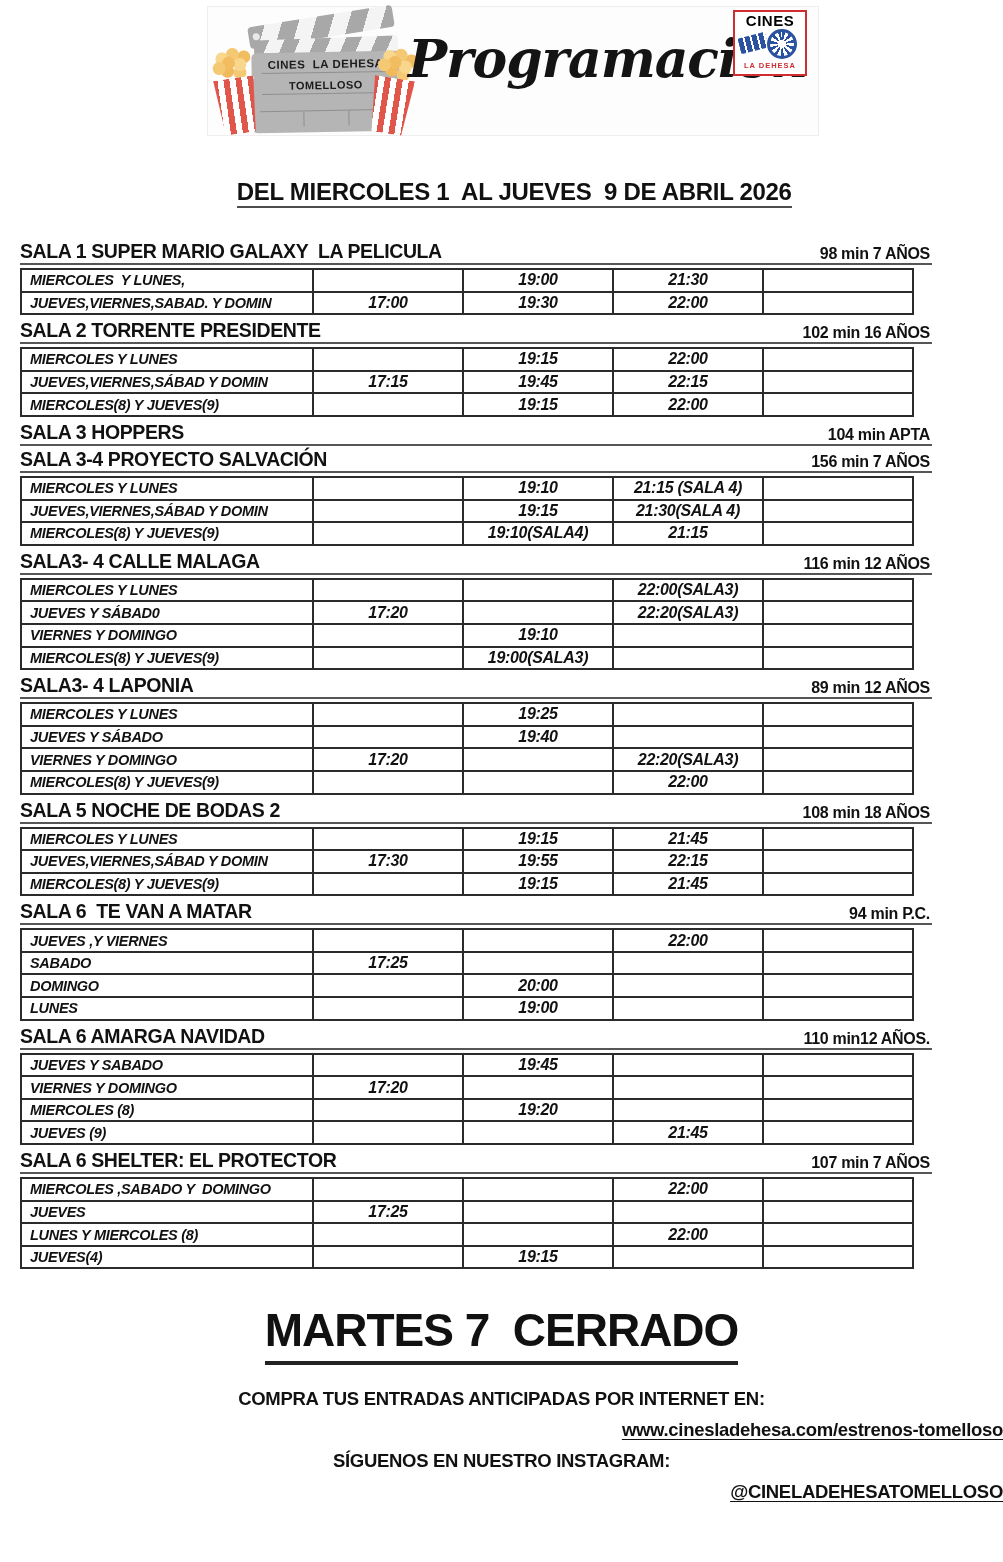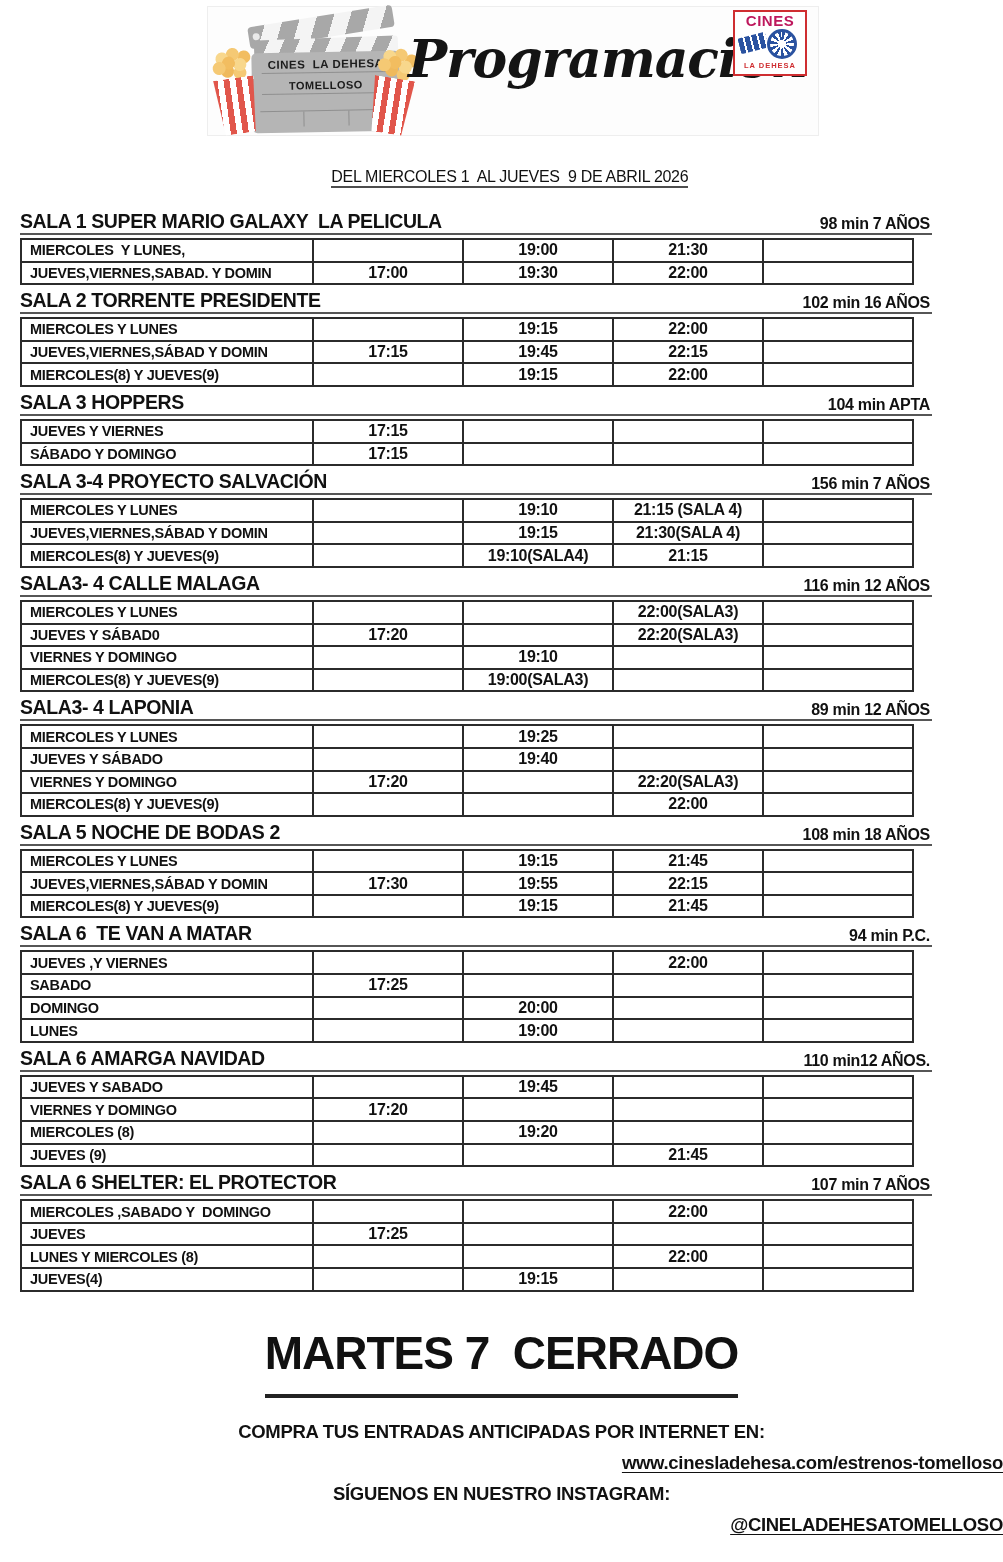--- a/index.html
+++ b/index.html
@@ -64,63 +64,63 @@
   .script-title {
     position:absolute; left:408px; top:28px; width:330px;
     font-family:"DejaVu Serif", serif; font-style:italic; font-weight:bold;
     font-size:52px; color:#141414; text-align:center; letter-spacing:-1px;
   }
   
   .corner-logo {
     position:absolute; left:733px; top:10px; width:74px; height:66px;
     background:#ffffff; border:2px solid #cf2e31; padding-top:1px; text-align:center;
   }
-  .corner-logo .cl-top { font-size:15px; font-weight:bold; color:#be185d; letter-spacing:0.5px; line-height:16px; }
+  .corner-logo .cl-top { font-size:15px; font-weight:bold; color:#000000; letter-spacing:0.5px; line-height:16px; }
   .corner-logo .cl-bottom { font-size:7.5px; font-weight:bold; color:#cf2e31; letter-spacing:1px; line-height:9px; }
   .cl-graphic { position:relative; height:32px; }
   .cl-strip {
     position:absolute; left:4px; top:6px; width:28px; height:16px;
     background:repeating-linear-gradient(90deg,#2a52a0 0 5px,#ffffff 5px 7px);
     transform:rotate(-14deg); border-radius:2px;
   }
   .cl-reel {
     position:absolute; right:8px; top:0px; width:30px; height:30px; border-radius:50%;
     border:3px solid #2a52a0;
     background:radial-gradient(circle at center,#ffffff 0 4px,rgba(0,0,0,0) 4px),
                repeating-conic-gradient(#2a52a0 0 16deg,#ffffff 16deg 34deg);
   }
 
   
   .date-heading {
-    text-align:center; font-size:16px; font-weight:normal; letter-spacing:-0.3px;
+    text-align:center; font-size:24px; font-weight:bold; letter-spacing:-0.3px;
     margin:10px 0 6px; white-space:pre;
   }
   .date-heading span { border-bottom:2.5px solid #4d4d4d; padding-bottom:1px; }
 
   
   .content { padding:0 0 0 20px; width:932px; }
   .sec-head {
     display:flex; justify-content:space-between; align-items:flex-end;
     width:912px; border-bottom:2.5px solid #565656; padding-bottom:0px; margin-top:2px;
   }
   .sec-title { font-size:19.5px; font-weight:bold; letter-spacing:-0.4px; white-space:pre; }
   .sec-info  { font-size:16px; font-weight:bold; letter-spacing:-0.3px; white-space:pre; padding-right:2px; }
-  table.sched { border-collapse:collapse; table-layout:fixed; width:892px; margin:3px 0 4px; }
+  table.sched { border-collapse:collapse; table-layout:fixed; width:892px; margin:3px 0 4px;font-style:italic; }
   table.sched td { border:2px solid #2b2b2b; height:22.6px; overflow:hidden; }
   td.lbl {
     width:292px; font-size:14.5px; font-weight:bold; letter-spacing:-0.3px;
     padding-left:8px; white-space:pre; text-align:left;
   }
   td.time { width:150px; text-align:center; font-size:16px; font-weight:bold; letter-spacing:-0.3px; white-space:pre; }
 
   
   .footer { text-align:center; margin-top:34px; }
   .closed {
     font-size:46px; font-weight:bold; letter-spacing:-1px; white-space:pre;
-    display:inline-block; border-bottom:4px solid #222222; padding-bottom:14px; margin-bottom:14px;
+    display:inline-block; border-bottom:4px solid #222222; padding-bottom:4px; margin-bottom:14px;
   }
   .f-line { font-size:18.5px; font-weight:bold; letter-spacing:-0.3px; margin-top:9px; }
   .f-link { text-decoration:underline; text-underline-offset:3px; cursor:pointer;text-align:right; }
 </style>
 </head>
 <body>
 
 <div class="page">
 
   <div class="banner">
@@ -220,38 +220,20 @@
               <td class="time"></td>
             </tr>
           </tbody>
         </table>
       </section>
       <section>
         <div class="sec-head">
           <span class="sec-title">SALA 3 HOPPERS</span>
           <span class="sec-info">104 min APTA</span>
         </div>
-        <table class="sched">
-          <tbody>
-            <tr>
-              <td class="lbl">JUEVES Y VIERNES</td>
-              <td class="time">17:15</td>
-              <td class="time"></td>
-              <td class="time"></td>
-              <td class="time"></td>
-            </tr>
-            <tr>
-              <td class="lbl">SÁBADO Y DOMINGO</td>
-              <td class="time">17:15</td>
-              <td class="time"></td>
-              <td class="time"></td>
-              <td class="time"></td>
-            </tr>
-          </tbody>
-        </table>
       </section>
       <section>
         <div class="sec-head">
           <span class="sec-title">SALA 3-4 PROYECTO SALVACIÓN</span>
           <span class="sec-info">156 min 7 AÑOS</span>
         </div>
         <table class="sched">
           <tbody>
             <tr>
               <td class="lbl">MIERCOLES Y LUNES</td>

